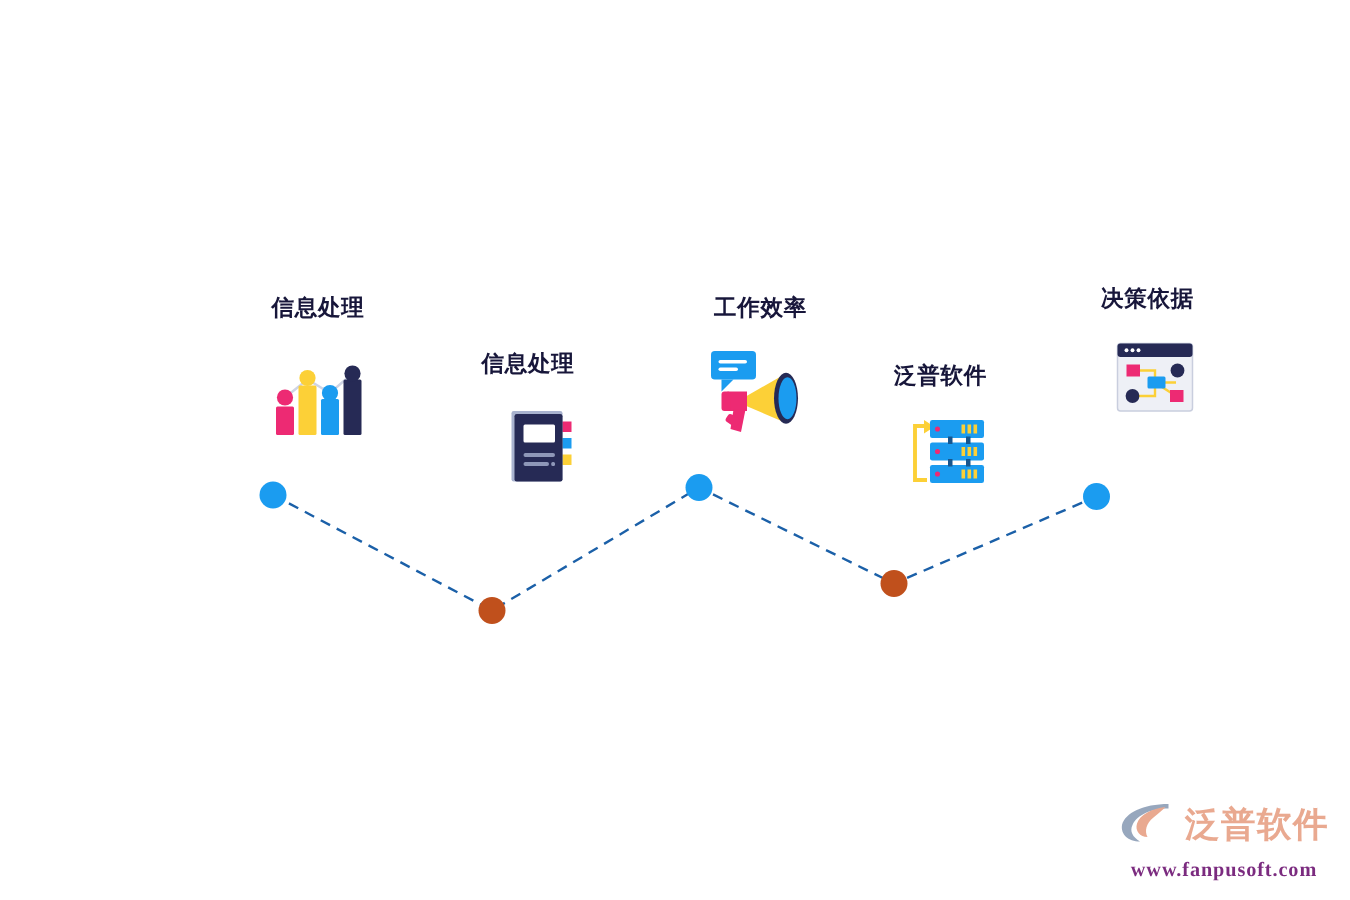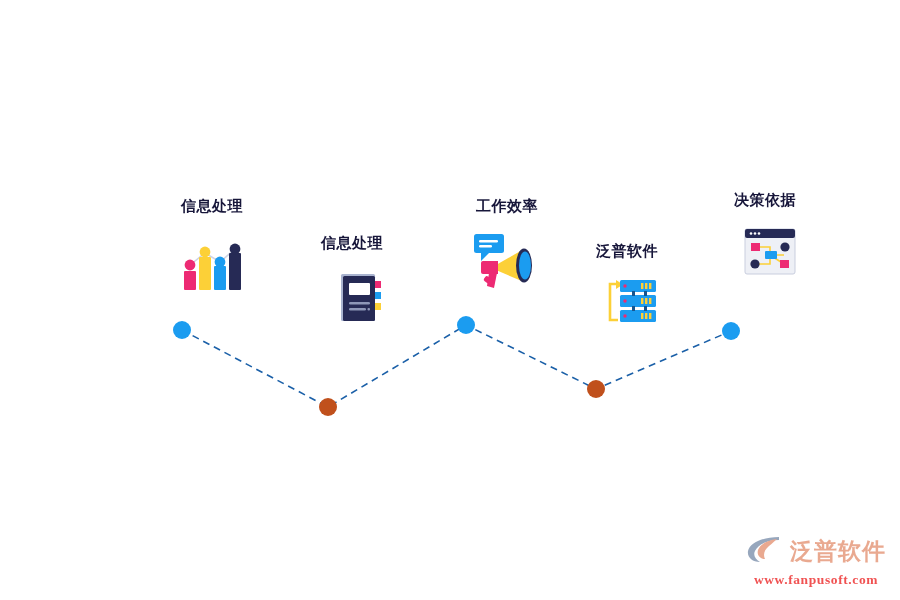--- a/index.html
+++ b/index.html
@@ -56,21 +56,21 @@
     font-size:23px;
     font-weight:bold;
     color:#e8a287;
     letter-spacing:1px;
     line-height:1;
     font-family:"DejaVu Sans","Liberation Sans",sans-serif;
   }
   #wm-url {
     margin-top:4px;
     font-size:13.5px;
-    color:#ef4444;
+    color:#701a75;
     letter-spacing:0.6px;
     font-family:"Liberation Serif","DejaVu Serif",serif;
     font-weight:bold;
   }
 </style>
 </head>
 <body>
 
 <div id="stage">
 

